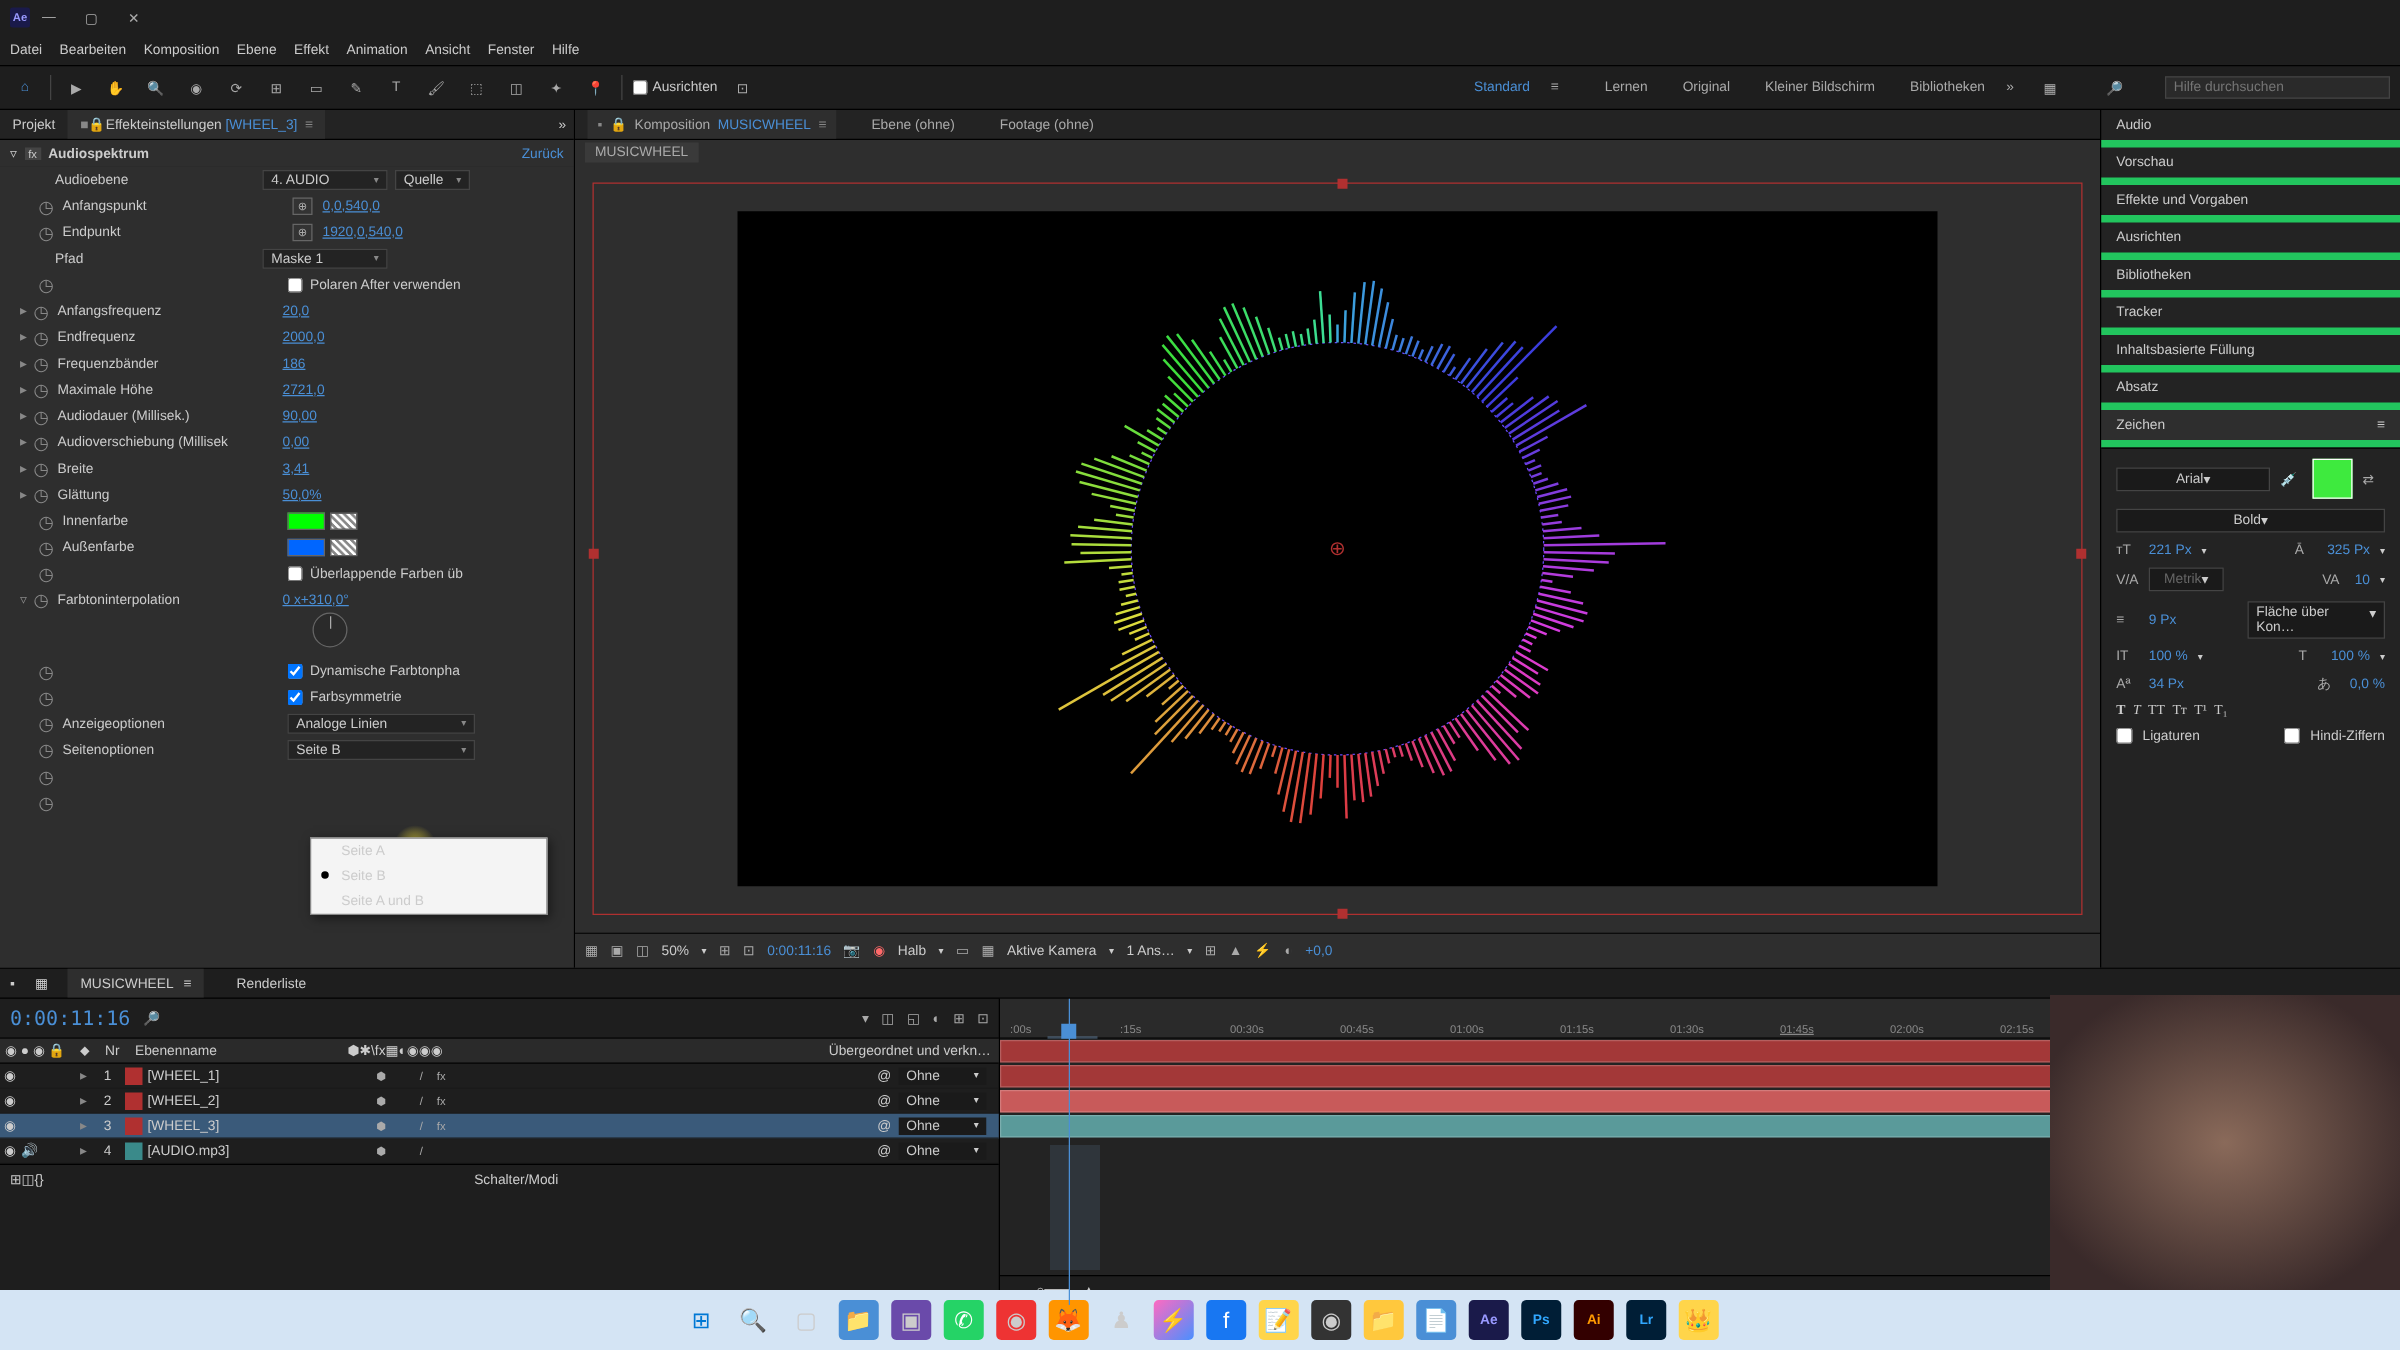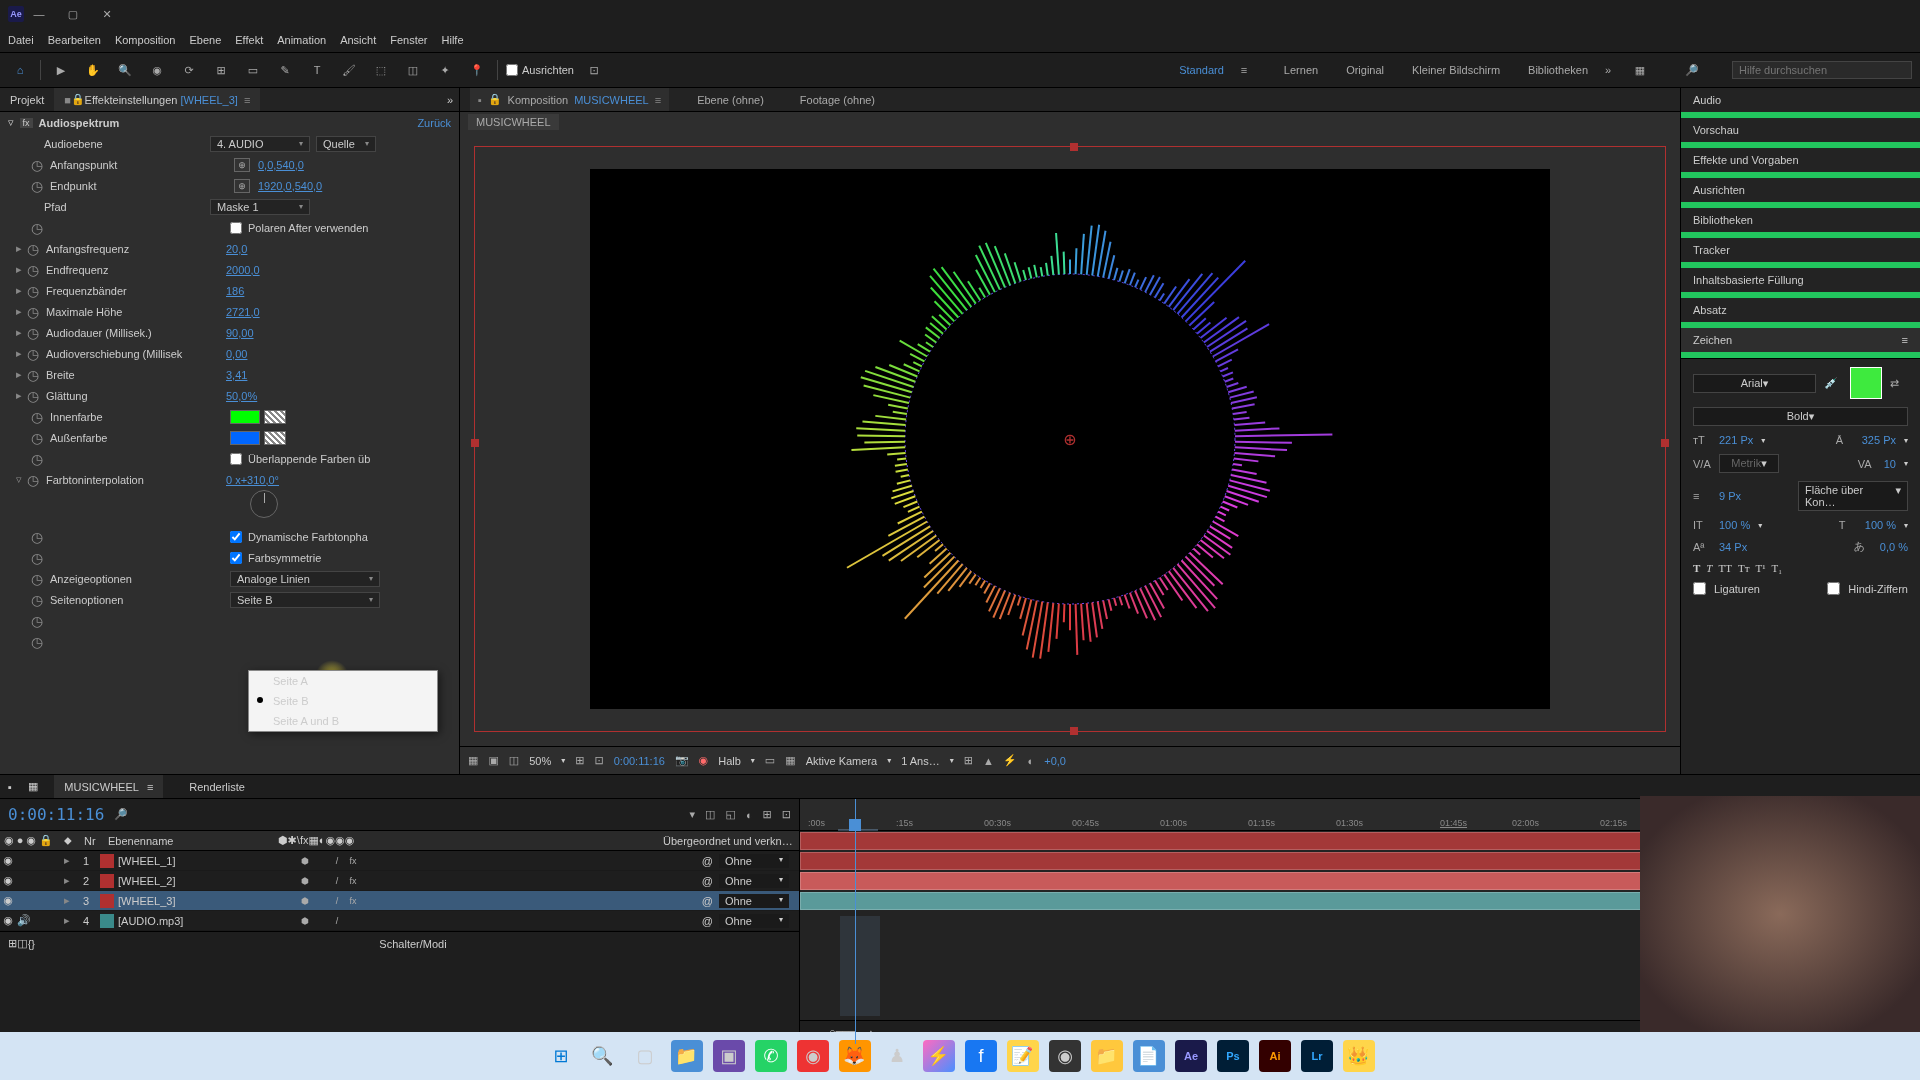--- a/index.html
+++ b/index.html
@@ -844,21 +844,21 @@
     </div>
     <div class="tl-right">
       <div class="tl-ruler" id="tl-ruler">
           <span class="tick" style="left: 8px;">:00s</span>
           <span class="tick" style="left: 96px;">:15s</span>
           <span class="tick" style="left: 184px;">00:30s</span>
           <span class="tick" style="left: 272px;">00:45s</span>
           <span class="tick" style="left: 360px;">01:00s</span>
           <span class="tick" style="left: 448px;">01:15s</span>
           <span class="tick" style="left: 536px; text-align: center;">01:30s</span>
-          <span class="tick" style="left: 640px; text-decoration: underline;">01:45s</span>
+          <span class="tick" style="left: 624px; text-decoration: underline;">01:45s</span>
           <span class="tick" style="left: 712px;">02:00s</span>
           <span class="tick" style="left: 800px;">02:15s</span>
           <span class="tick" style="left: 888px;">03:00s</span>
         </div>
       <div class="tl-playhead" style="left:55px"></div>
       <div class="tl-workarea" style="left:38px;width:40px"></div>
       <div class="tl-tracks">
         <div class="tl-bar" style="top:1px;left:0;right:0;background:#a33838"></div>
         <div class="tl-bar" style="top:21px;left:0;right:0;background:#a33838"></div>
         <div class="tl-bar" style="top:41px;left:0;right:0;background:#c85a5a"></div>

